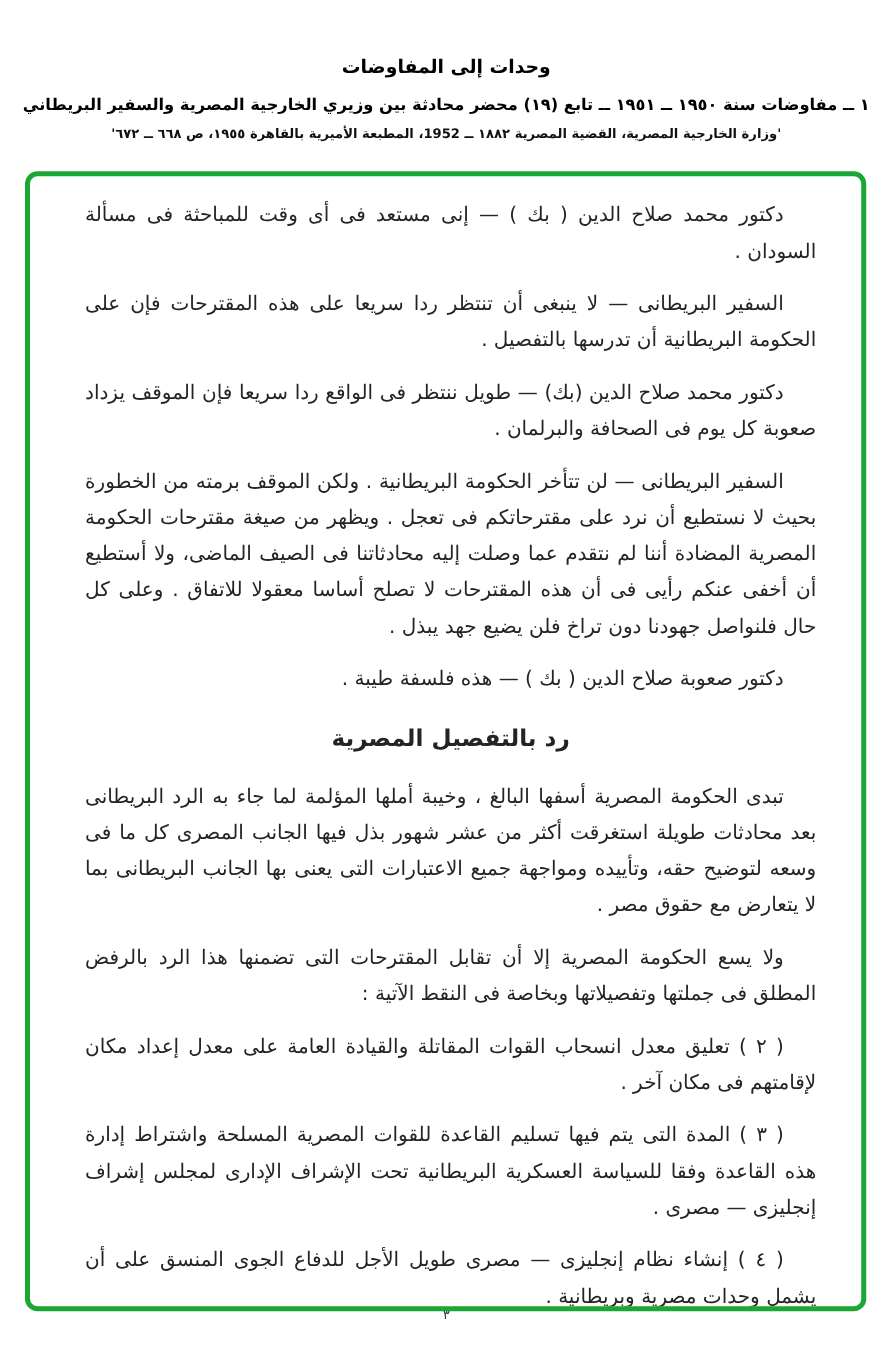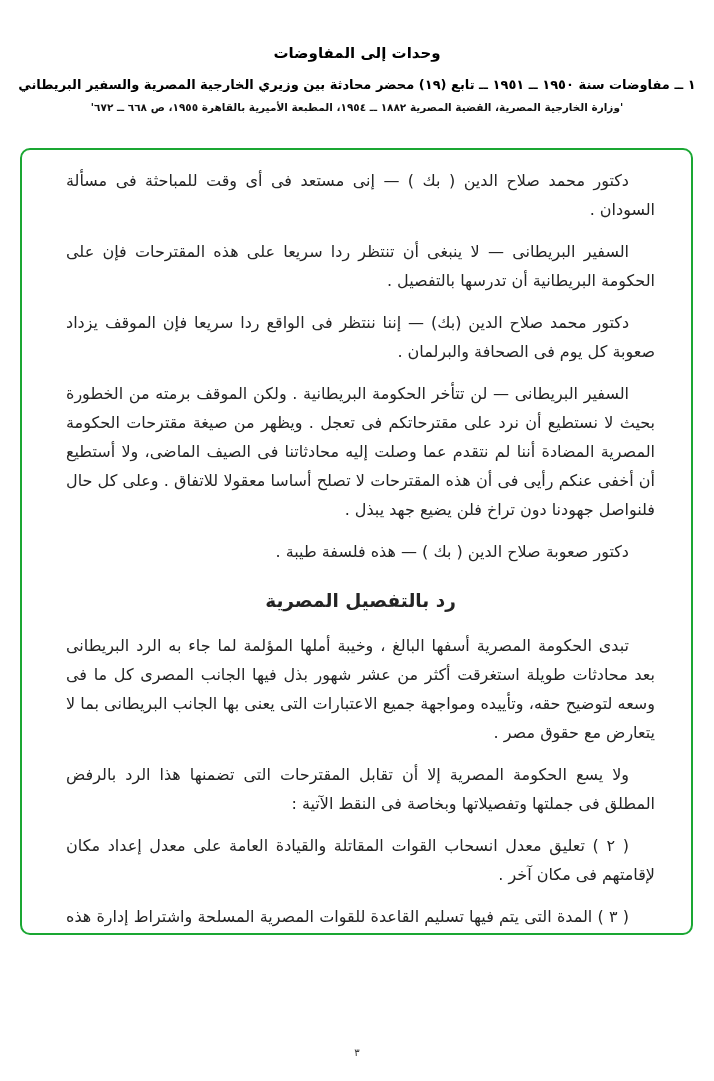--- a/index.html
+++ b/index.html
@@ -22,23 +22,23 @@
   }
   .doc-catalog {
     font-size:13px; font-weight:bold; margin-top:15px;
     padding:0 8px;
   }
   .doc-source {
     font-size:10.5px; font-weight:bold; margin-top:9px;
     color:#111;
   }
   .scan-box {
-    position:absolute; top:148px; left:20px;
-    width:673px; height:787px;
-    border:2px solid #d946ef;
+    position:absolute; top:137px; left:20px;
+    width:673px; height:912px;
+    border:4px solid #d946ef;
     border-radius:10px;
     background:#fff;
     overflow:hidden;
   }
   .scan-content {
     position:absolute; top:0; left:0; right:0; bottom:0;
     padding:16px 36px 10px 44px;
     font-size:16px;
     line-height:29px;
     color:#242424;
@@ -60,28 +60,28 @@
     text-align:center;
     font-size:10px; color:#333;
   }
 </style>
 </head>
 <body>
 
 <header class="page-header">
   <div class="doc-title">وحدات إلى المفاوضات</div>
   <div class="doc-catalog">١ ــ مفاوضات سنة ١٩٥٠ ــ ١٩٥١ ــ تابع (١٩) محضر محادثة بين وزيري الخارجية المصرية والسفير البريطاني</div>
-  <div class="doc-source">'وزارة الخارجية المصرية، القضية المصرية ١٨٨٢ ــ ١٩٥٤، المطبعة الأميرية بالقاهرة ١٩٥٥، ص ٦٦٨ ــ ٦٧٢'</div>
+  <div class="doc-source">'وزارة الخارجية المصرية، القضية المصرية ١٨٨٢ ــ 1952، المطبعة الأميرية بالقاهرة ١٩٥٥، ص ٦٦٨ ــ ٦٧٢'</div>
 </header>
 
 <div class="scan-box" style="border-color: rgb(26, 167, 51);">
   <div class="scan-content" style="color: rgb(36, 36, 36);">
     <p class="para">دكتور محمد صلاح الدين ( بك ) — إنى مستعد فى أى وقت للمباحثة فى مسألة السودان .</p>
     <p class="para">السفير البريطانى — لا ينبغى أن تنتظر ردا سريعا على هذه المقترحات فإن على الحكومة البريطانية أن تدرسها بالتفصيل .</p>
-    <p class="para">دكتور محمد صلاح الدين (بك) — إننا ننتظر فى الواقع ردا سريعا فإن الموقف يزداد صعوبة كل يوم فى الصحافة والبرلمان .</p>
+    <p class="para">دكتور محمد صلاح الدين (بك) — طويل ننتظر فى الواقع ردا سريعا فإن الموقف يزداد صعوبة كل يوم فى الصحافة والبرلمان .</p>
     <p class="para">السفير البريطانى — لن تتأخر الحكومة البريطانية . ولكن الموقف برمته من الخطورة بحيث لا نستطيع أن نرد على مقترحاتكم فى تعجل . ويظهر من صيغة مقترحات الحكومة المصرية المضادة أننا لم نتقدم عما وصلت إليه محادثاتنا فى الصيف الماضى، ولا أستطيع أن أخفى عنكم رأيى فى أن هذه المقترحات لا تصلح أساسا معقولا للاتفاق . وعلى كل حال فلنواصل جهودنا دون تراخ فلن يضيع جهد يبذل .</p>
     <p class="para">دكتور صعوبة صلاح الدين ( بك ) — هذه فلسفة طيبة .</p>
     <h2 class="section-heading">رد بالتفصيل المصرية</h2>
     <p class="para">تبدى الحكومة المصرية أسفها البالغ ، وخيبة أملها المؤلمة لما جاء به الرد البريطانى بعد محادثات طويلة استغرقت أكثر من عشر شهور بذل فيها الجانب المصرى كل ما فى وسعه لتوضيح حقه، وتأييده ومواجهة جميع الاعتبارات التى يعنى بها الجانب البريطانى بما لا يتعارض مع حقوق مصر .</p>
     <p class="para">ولا يسع الحكومة المصرية إلا أن تقابل المقترحات التى تضمنها هذا الرد بالرفض المطلق فى جملتها وتفصيلاتها وبخاصة فى النقط الآتية :</p>
     <p class="para">( ٢ ) تعليق معدل انسحاب القوات المقاتلة والقيادة العامة على معدل إعداد مكان لإقامتهم فى مكان آخر .</p>
     <p class="para">( ٣ ) المدة التى يتم فيها تسليم القاعدة للقوات المصرية المسلحة واشتراط إدارة هذه القاعدة وفقا للسياسة العسكرية البريطانية تحت الإشراف الإدارى لمجلس إشراف إنجليزى — مصرى .</p>
     <p class="para">( ٤ ) إنشاء نظام إنجليزى — مصرى طويل الأجل للدفاع الجوى المنسق على أن يشمل وحدات مصرية وبريطانية .</p>
   </div>
 </div>

